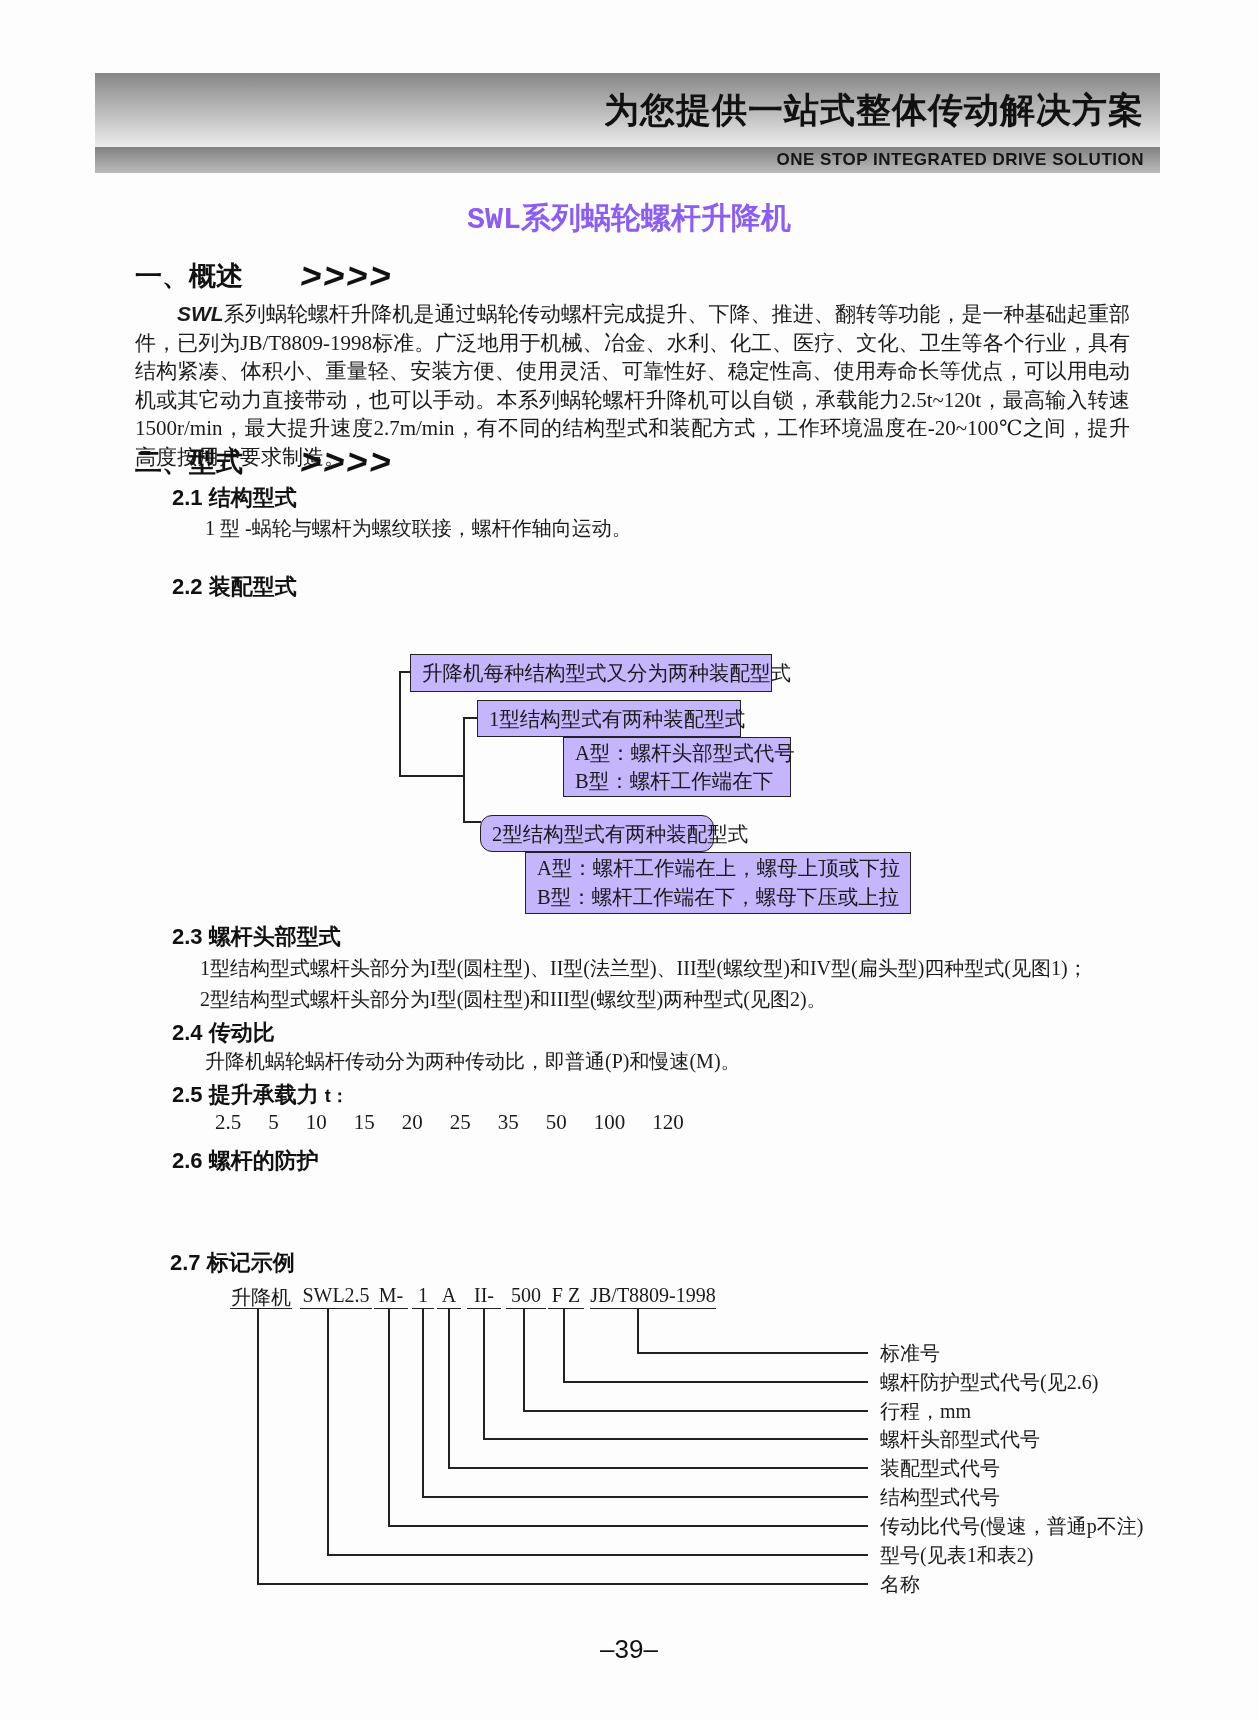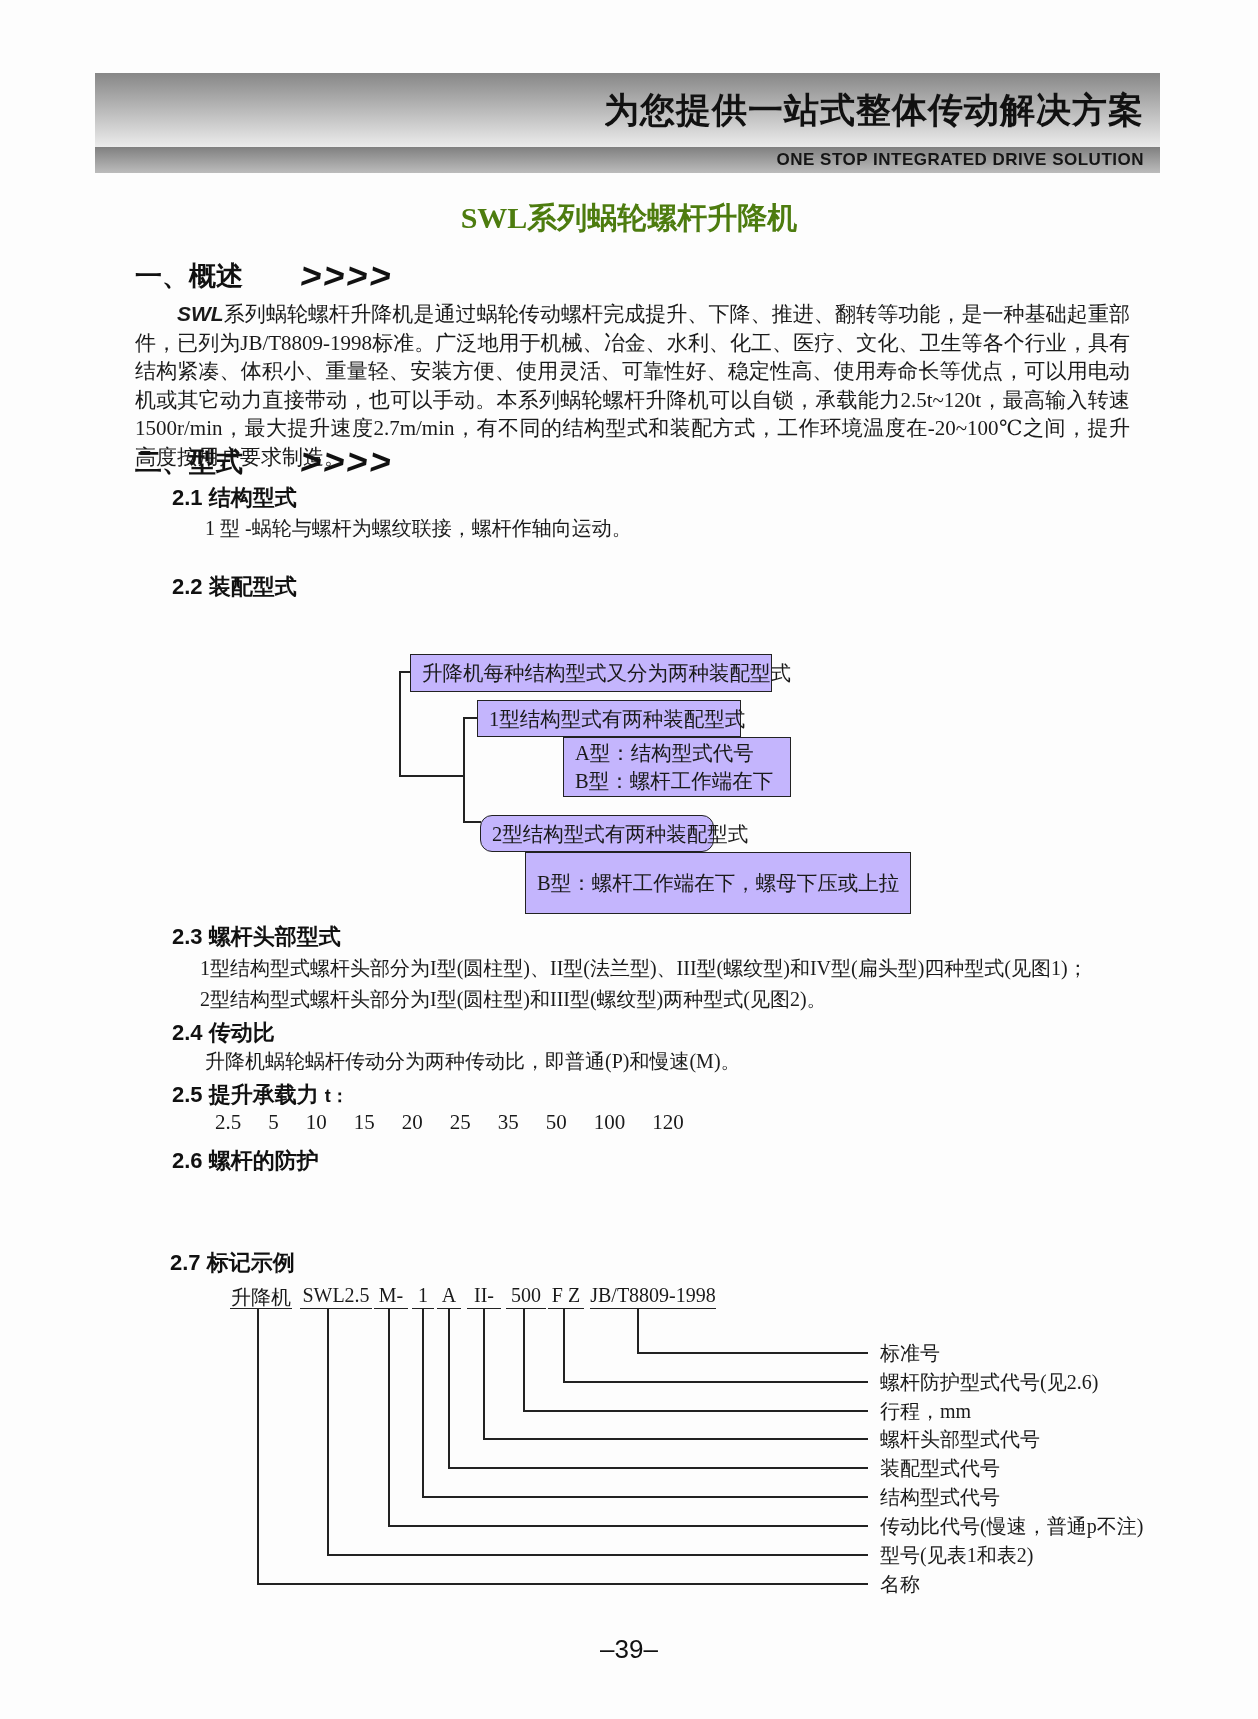--- a/index.html
+++ b/index.html
@@ -26,22 +26,22 @@
     display:flex;align-items:center;justify-content:flex-end;
     padding-right:16px;box-sizing:border-box;
   }
   .band2 .en{
     font-family:"Liberation Sans","DejaVu Sans",sans-serif;
     font-weight:bold;font-size:17px;color:#151515;letter-spacing:.5px;
   }
   
   .doc-title{
     position:absolute;left:0;top:198px;width:100%;text-align:center;
-    font-family:Liberation Serif, serif;
-    font-weight:bold;font-size:30px;color:#4d7c0f;
+    font-family:Liberation Mono, monospace;
+    font-weight:bold;font-size:30px;color:#8b5cf6;
   }
   
   .sec-head{
     position:absolute;display:flex;align-items:flex-end;gap:58px;
     font-family:"Liberation Sans","DejaVu Sans",sans-serif;
     font-weight:bold;font-size:27px;color:#111;
   }
   .chevrons{
     font-family:"Liberation Sans","DejaVu Sans",sans-serif;
     font-weight:900;font-size:36px;letter-spacing:2px;
@@ -120,27 +120,28 @@
 
   <div class="sub-head" style="left:172px;top:572px;">2.2 装配型式</div>
 
   <div class="fc-box" style="left:410px;top:654px;width:362px;height:38px;">
     <span>升降机每种结构型式又分为两种装配型式</span>
   </div>
   <div class="fc-box" style="left:477px;top:700px;width:264px;height:37px;">
     <span>1型结构型式有两种装配型式</span>
   </div>
   <div class="fc-box" style="left:563px;top:737px;width:228px;height:60px;line-height:28px;">
-    <span>A型：结构型式代号</span>
+    <span>A型：螺杆头部型式代号</span>
     <span>B型：螺杆工作端在下</span>
   </div>
   <div class="fc-box" style="left:480px;top:815px;width:234px;height:37px;border-radius:12px;">
     <span>2型结构型式有两种装配型式</span>
   </div>
   <div class="fc-box" style="left:525px;top:852px;width:386px;height:62px;line-height:29px;">
+    <span>A型：螺杆工作端在上，螺母上顶或下拉</span>
     <span>B型：螺杆工作端在下，螺母下压或上拉</span>
   </div>
 
   <div class="fc-line" style="left:399px;top:671px;width:12px;height:1.5px;"></div>
   <div class="fc-line" style="left:399px;top:671px;width:1.5px;height:105px;"></div>
   <div class="fc-line" style="left:399px;top:775px;width:65px;height:1.5px;"></div>
   <div class="fc-line" style="left:463px;top:717px;width:1.5px;height:105px;"></div>
   <div class="fc-line" style="left:463px;top:717px;width:15px;height:1.5px;"></div>
   <div class="fc-line" style="left:463px;top:821px;width:18px;height:1.5px;"></div>
 

